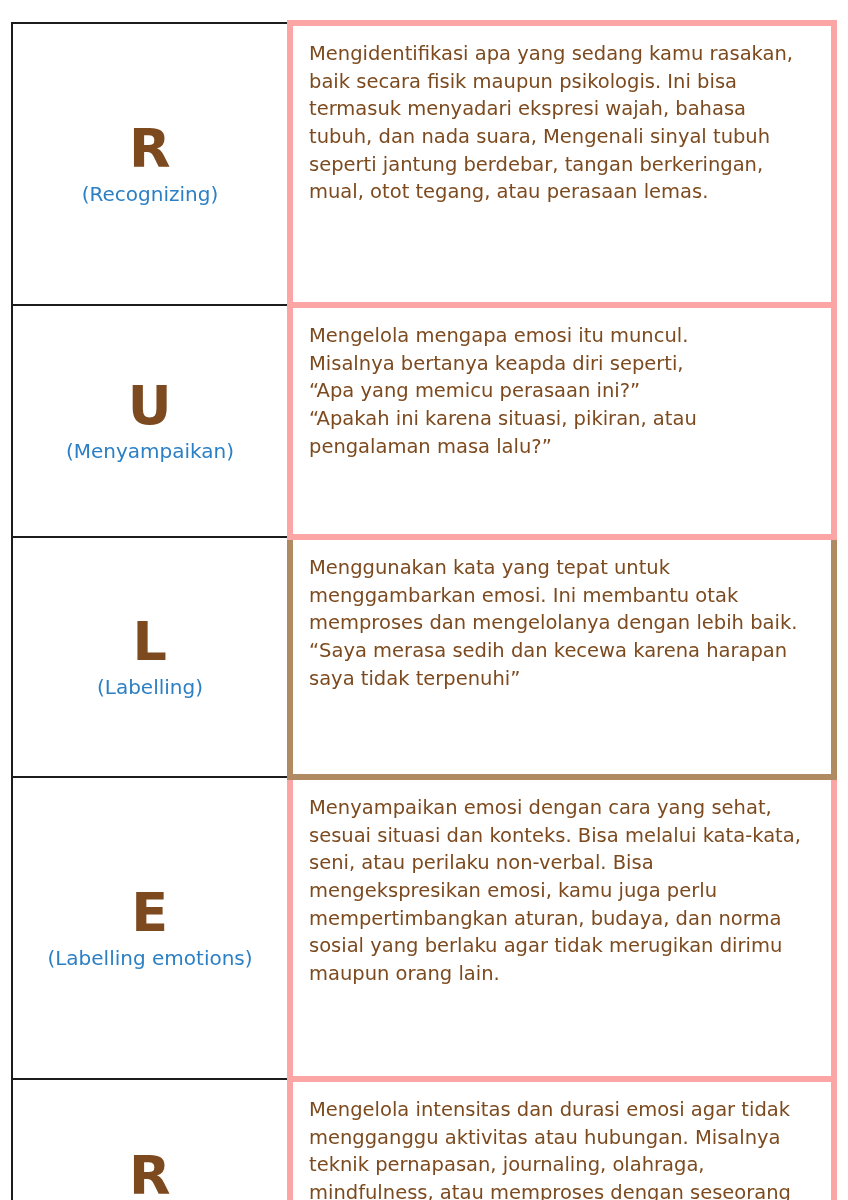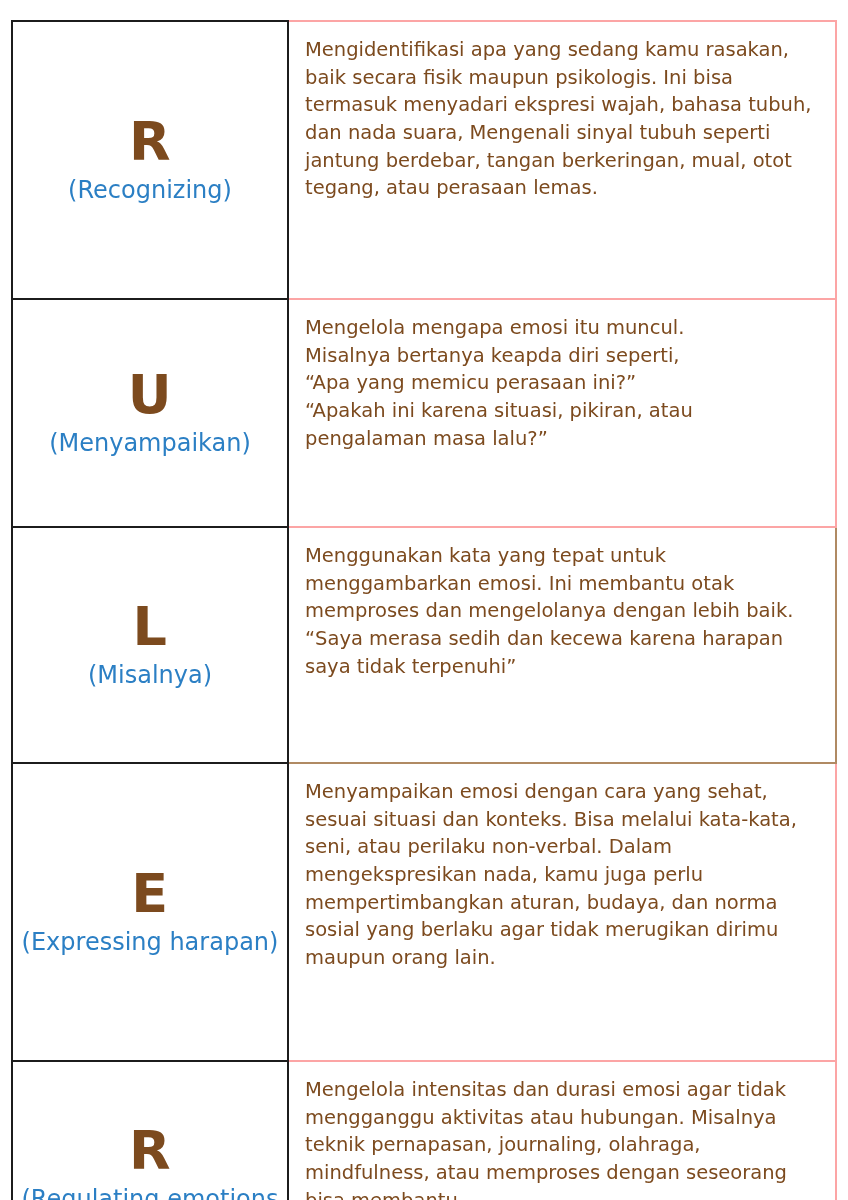--- a/index.html
+++ b/index.html
@@ -32,40 +32,40 @@
     vertical-align: top;
   }
   .cell-letter {
     width: 274px;
     border: 2px solid #1c1c1c;
     padding: 0;
     text-align: center;
     vertical-align: middle;
   }
   .cell-desc {
-    border: 2px solid #fca5a5;
+    border: 6px solid #fca5a5;
     padding: 14px 16px 30px 16px;
     vertical-align: top;
   }
   
   tr.row-accent .cell-desc {
     border-color: #b08a63;
   }
   .letter {
     font-family: "DejaVu Sans", sans-serif;
     font-weight: bold;
     font-size: 54px;
     line-height: 1.05;
     color: #7c4a1e;
     letter-spacing: 0.5px;
   }
   .sub {
     margin-top: 4px;
     font-family: "DejaVu Sans", sans-serif;
-    font-size: 24px;
+    font-size: 20px;
     line-height: 1.28;
     color: #2b7fc4;
     padding: 0 6px;
   }
   .desc {
     font-family: "DejaVu Sans", sans-serif;
     font-size: 19.5px;
     line-height: 1.42;
     color: #7c4a1e;
     white-space: pre-line;
@@ -100,33 +100,33 @@
         <td class="cell-desc">
           <div class="desc">Mengelola mengapa emosi itu muncul.
 Misalnya bertanya keapda diri seperti,
 “Apa yang memicu perasaan ini?”
 “Apakah ini karena situasi, pikiran, atau pengalaman masa lalu?”</div>
         </td>
       </tr>
       <tr class="r3 row-accent">
         <td class="cell-letter">
           <div class="letter">L</div>
-          <div class="sub">(Misalnya)</div>
+          <div class="sub">(Labelling)</div>
         </td>
         <td class="cell-desc">
           <div class="desc">Menggunakan kata yang tepat untuk menggambarkan emosi. Ini membantu otak memproses dan mengelolanya dengan lebih baik. “Saya merasa sedih dan kecewa karena harapan saya tidak terpenuhi”</div>
         </td>
       </tr>
       <tr class="r4">
         <td class="cell-letter">
           <div class="letter">E</div>
-          <div class="sub">(Expressing harapan)</div>
+          <div class="sub">(Labelling emotions)</div>
         </td>
         <td class="cell-desc">
-          <div class="desc">Menyampaikan emosi dengan cara yang sehat, sesuai situasi dan konteks. Bisa melalui kata-kata, seni, atau perilaku non-verbal. Dalam mengekspresikan nada, kamu juga perlu mempertimbangkan aturan, budaya, dan norma sosial yang berlaku agar tidak merugikan dirimu maupun orang lain.</div>
+          <div class="desc">Menyampaikan emosi dengan cara yang sehat, sesuai situasi dan konteks. Bisa melalui kata-kata, seni, atau perilaku non-verbal. Bisa mengekspresikan emosi, kamu juga perlu mempertimbangkan aturan, budaya, dan norma sosial yang berlaku agar tidak merugikan dirimu maupun orang lain.</div>
         </td>
       </tr>
       <tr class="r5">
         <td class="cell-letter">
           <div class="letter">R</div>
           <div class="sub">(Regulating emotions berkeringan)</div>
         </td>
         <td class="cell-desc">
           <div class="desc">Mengelola intensitas dan durasi emosi agar tidak mengganggu aktivitas atau hubungan. Misalnya teknik pernapasan, journaling, olahraga, mindfulness, atau memproses dengan seseorang bisa membantu.</div>
         </td>

